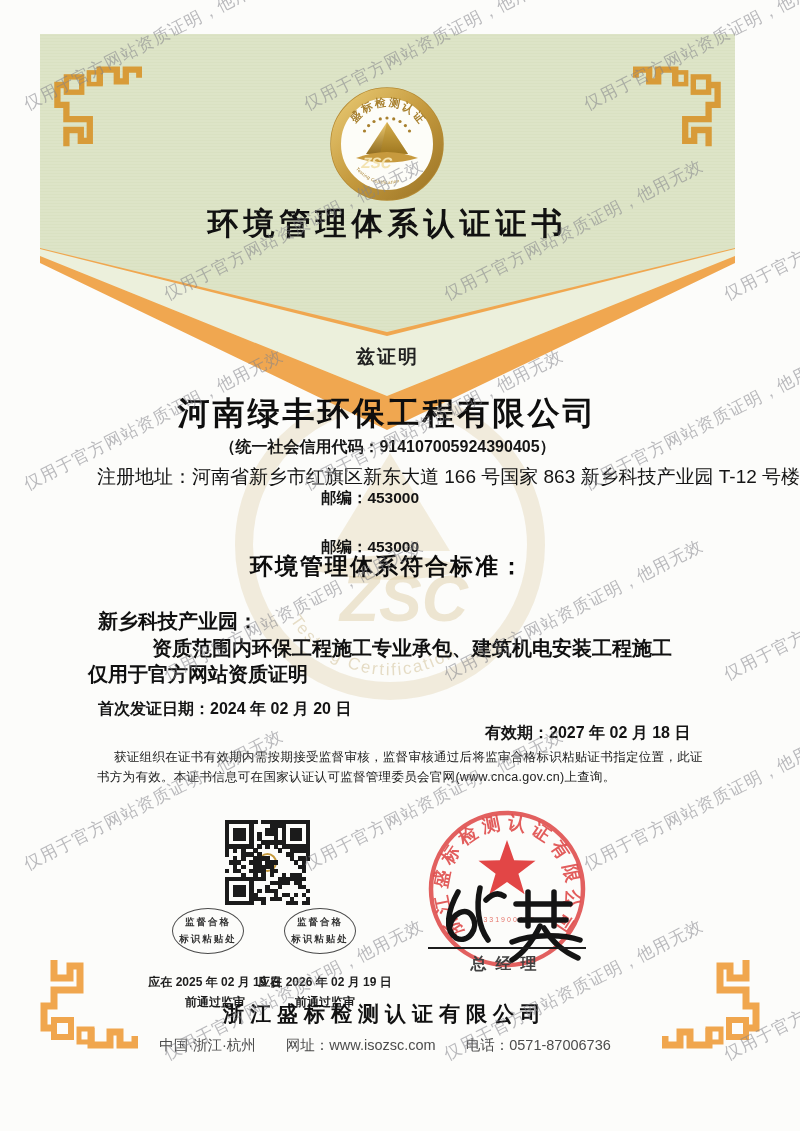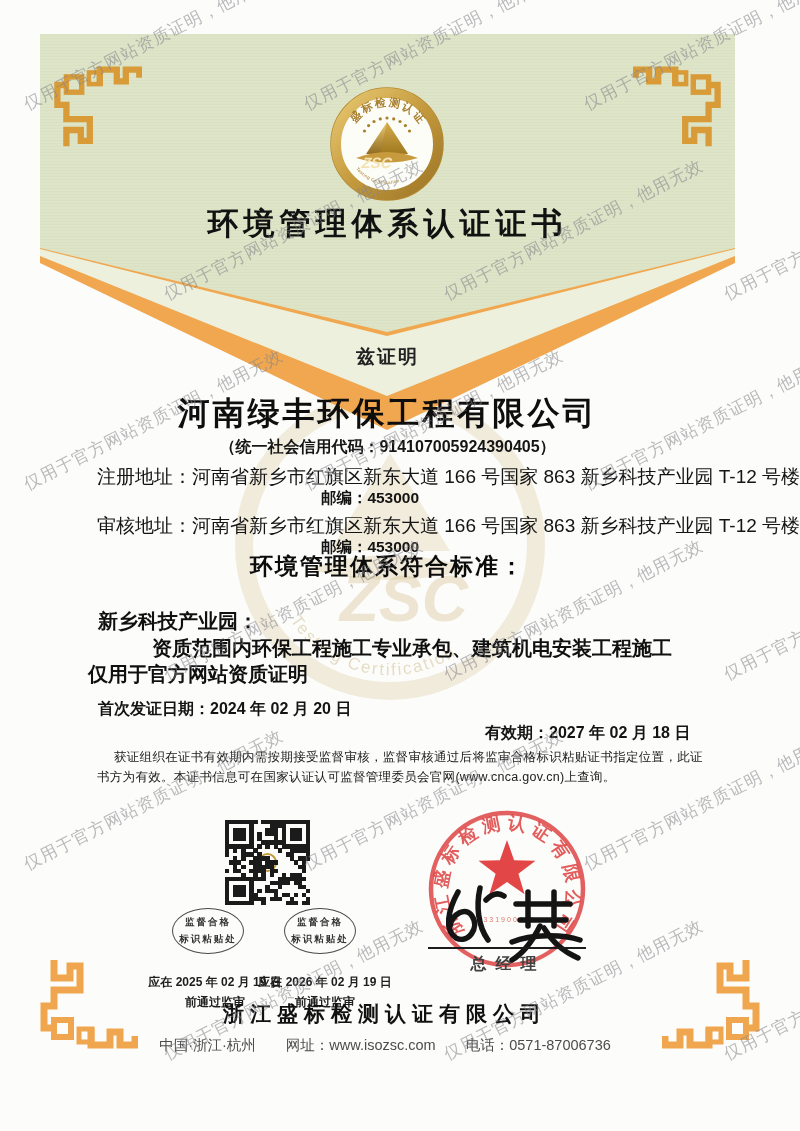--- a/index.html
+++ b/index.html
@@ -143,21 +143,20 @@
       <rect x="41" y="71" width="13" height="13" stroke-width="5"></rect>
       <path d="M53 70 v17 h19 v-13 h10 v13 h15 v-9"></path>
     </g>
   </svg>
 
   <div class="panel-center company-name content">河南绿丰环保工程有限公司</div>
   <div class="panel-center credit-code content">（统一社会信用代码：914107005924390405）</div>
 
   <div class="line addr" style="top:464px;"><span>注册地址：</span><span>河南省新乡市红旗区新东大道 166 号国家 863 新乡科技产业园 T-12 号楼</span></div>
   <div class="line post" style="top:488px;">邮编：453000</div>
-  <div class="line addr" style="top:513px;"><span>审核地址：</span><span>河南省新乡市红旗区新东大道 166 号国家 863 新乡科技产业园 T-12 号楼</span></div>
   <div class="line post" style="top:537px;">邮编：453000</div>
 
   <div class="panel-center std-head content">环境管理体系符合标准：</div>
 
   <div class="line scope" style="top:608px;left:98px;">新乡科技产业园：</div>
   <div class="line scope" style="top:635px;left:152px;">资质范围内环保工程施工专业承包、建筑机电安装工程施工</div>
   <div class="line scope" style="top:661px;left:88px;">仅用于官方网站资质证明</div>
 
   <div class="line date-line" style="top:699px;left:98px;">首次发证日期：2024 年 02 月 20 日</div>
   <div class="line date-line" style="top:723px;left:485px;">有效期：2027 年 02 月 18 日</div>

